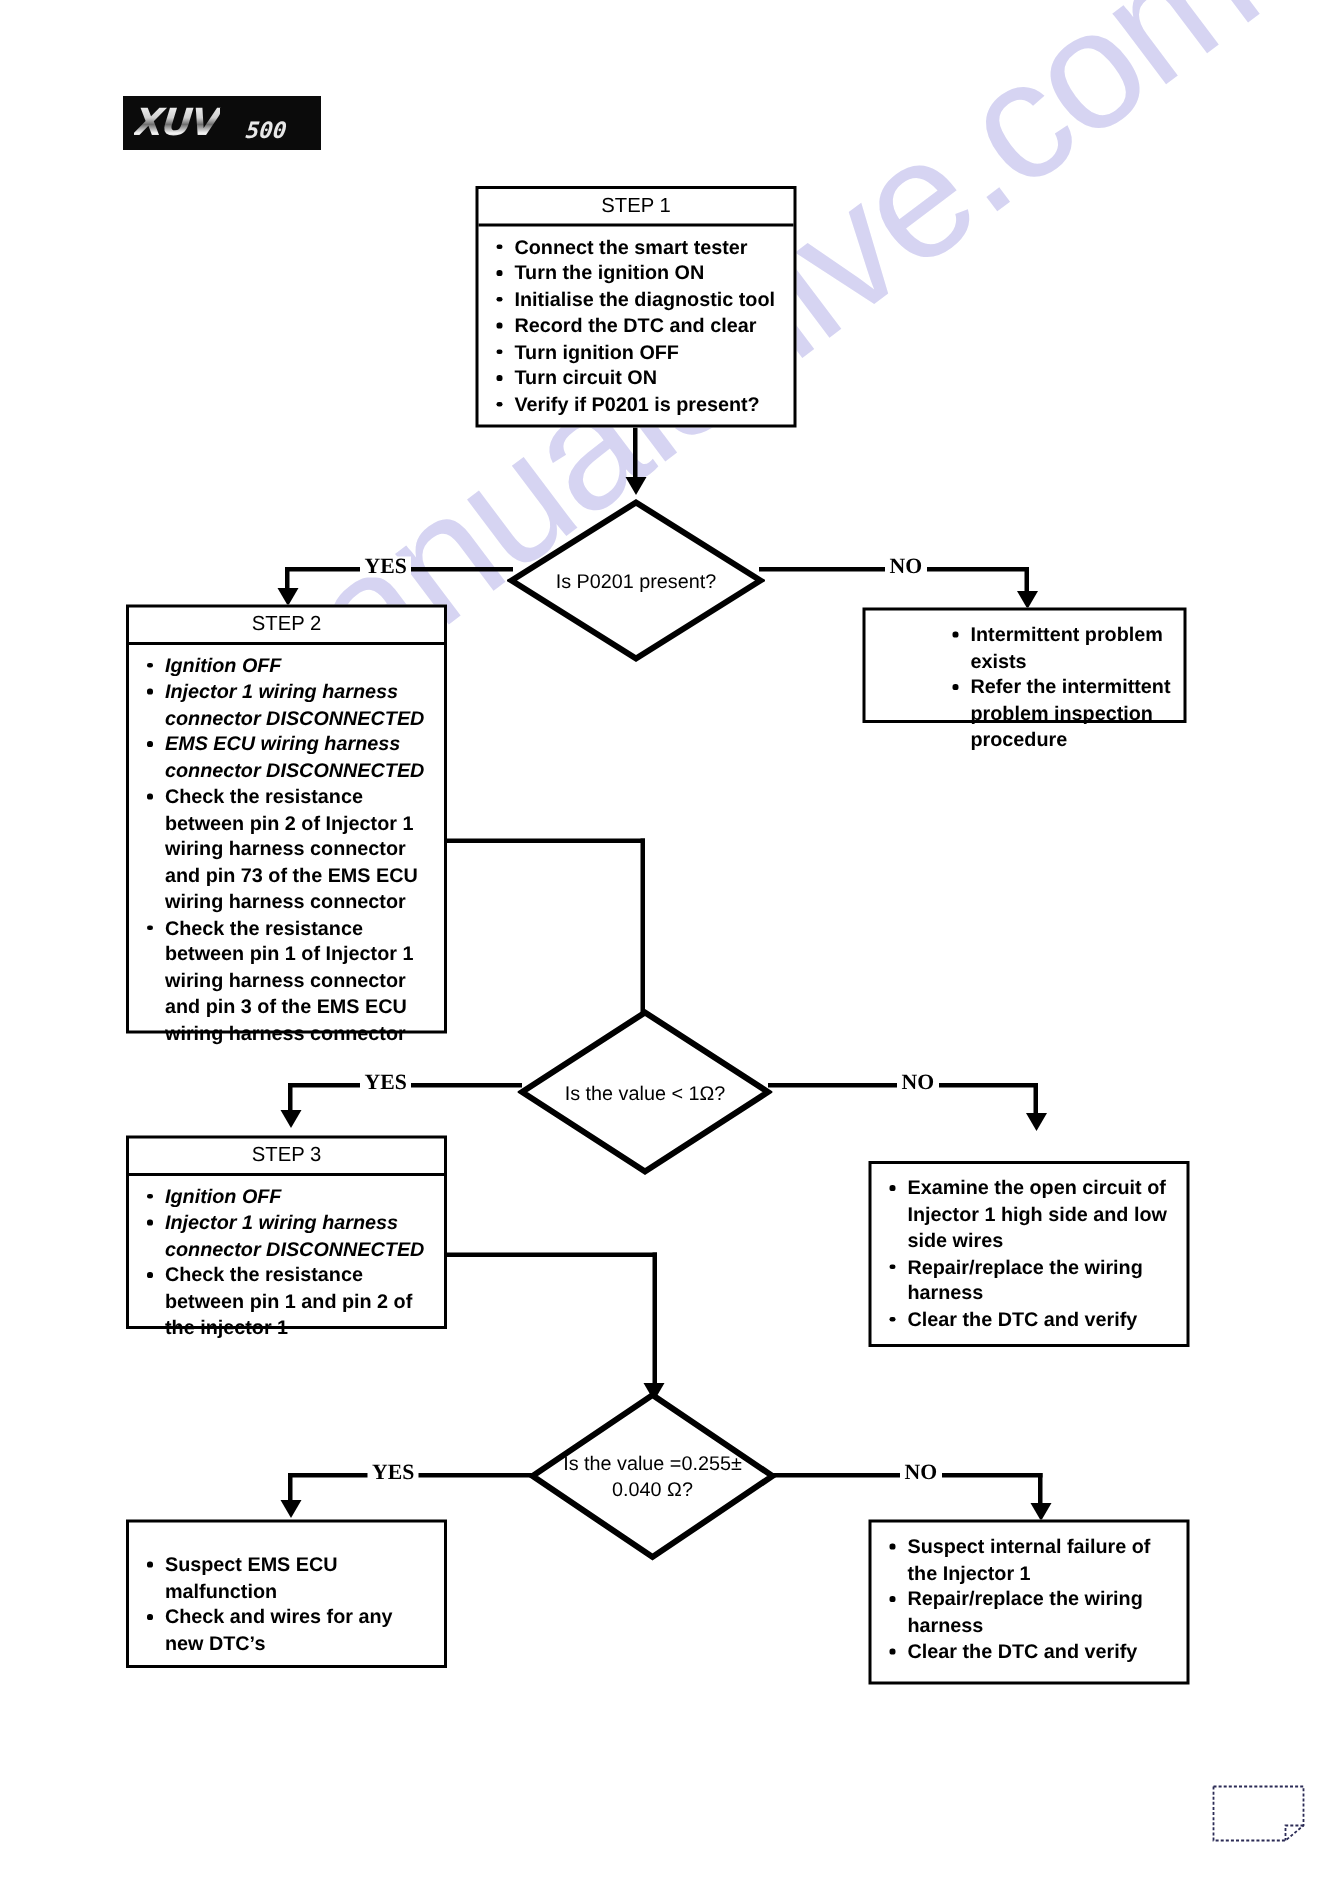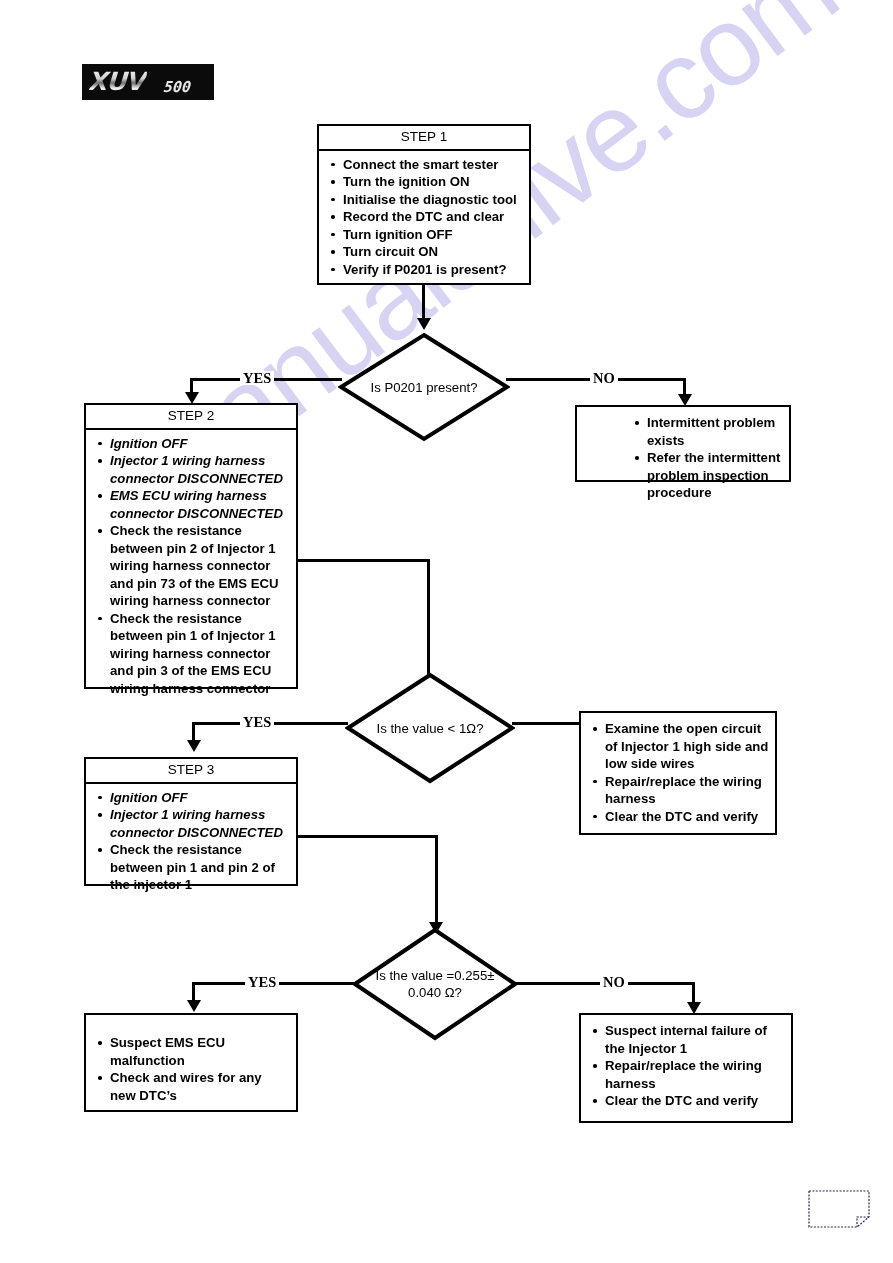--- a/index.html
+++ b/index.html
@@ -242,21 +242,21 @@
   <div class="hline" style="left:192px;top:722px;width:156px;"></div>
   <div class="vline" style="left:192px;top:722px;height:22px;"></div>
   <div class="arrow-down" style="left:187px;top:740px;"></div>
   <div class="yn" style="left:240px;top:715px;">YES</div>
 
   <div class="hline" style="left:512px;top:722px;width:180px;"></div>
   <div class="vline" style="left:689px;top:722px;height:24px;"></div>
   <div class="arrow-down" style="left:684px;top:742px;"></div>
   <div class="yn" style="left:598px;top:715px;">NO</div>
 
-  <div class="box" style="left:579px;top:711px;width:198px;height:124px;">
+  <div class="box" style="left:579px;top:774px;width:214px;height:124px;">
     <ul class="blist" style="padding-top:7px;">
       <li>Examine the open circuit of Injector 1  high side and low side wires</li>
       <li>Repair/replace the wiring harness</li>
       <li>Clear the DTC and verify</li>
     </ul>
   </div>
 
   <div class="box" style="left:84px;top:757px;width:214px;height:129px;">
     <div class="box-title">STEP 3</div>
     <ul class="blist">

